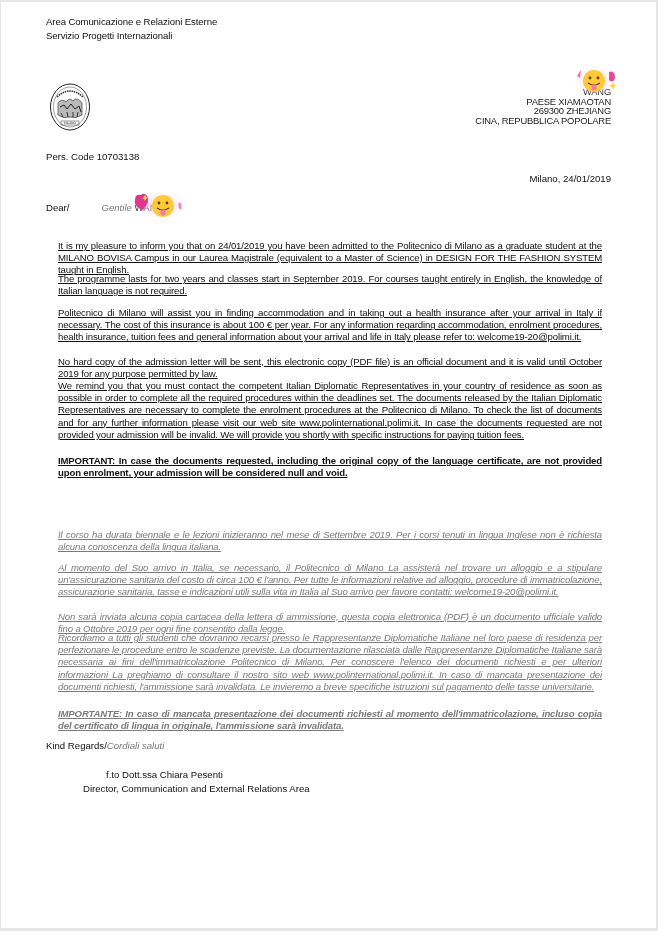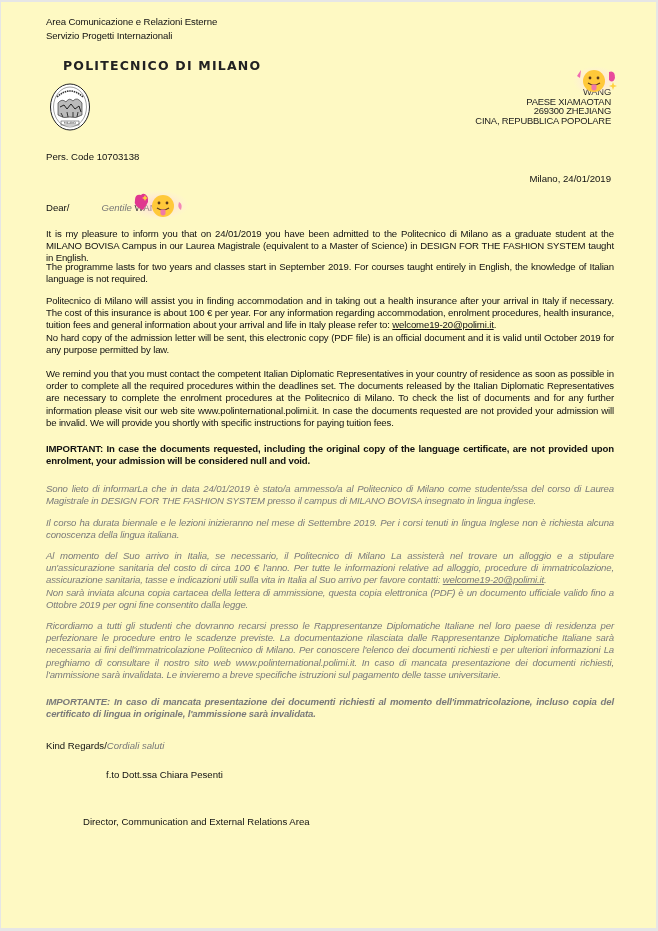--- a/index.html
+++ b/index.html
@@ -7,21 +7,21 @@
       width: 658px; height: 931px;
       background: #e6e6e6;
       font-family: "Liberation Sans", sans-serif;
       color: #111;
       overflow: hidden;
     }
     .page {
       position: absolute;
       left: 1px; top: 2px;
       width: 655px; height: 926px;
-      background: #fef9c3;
+      background: #ffffff;
     }
     .abs { position: absolute; }
     .hdr { left: 45px; font-size: 9.6px; font-weight: normal; color: #111; letter-spacing: -0.1px; }
     .hdr1 { top: 14px; }
     .hdr2 { top: 28px; }
     .brand {
       left: 62px; top: 56px;
       font-family: "DejaVu Sans", sans-serif;
       font-weight: bold; font-size: 12.5px; letter-spacing: 1.2px; color: #222;
     }
@@ -34,48 +34,47 @@
     .emoji-b { left: 128px; top: 188px; width: 60px; height: 30px; }
     .perscode { left: 45px; top: 149px; font-size: 9.6px; }
     .date { right: 45px; top: 171px; font-size: 9.6px; }
     .dear { left: 45px; top: 200px; font-size: 9.6px; }
     .dear .it { font-style: italic; color: #777; padding-left: 32px; }
     .body-text {
       left: 45px; width: 568px;
       font-size: 9.6px; line-height: 12.2px; text-align: justify;
       color: #111; letter-spacing: -0.15px;
     }
-    .body-text p { margin: 0; }
+    .body-text p { margin: 12px; text-decoration: underline; }
     .it-text { color: #7a7a7a; font-style: italic; }
     .bold { font-weight: bold; }
     .link { text-decoration: underline; color: inherit; }
     .p1 { top: 226px; }
     .p2 { top: 259px; }
     .p3 { top: 293px; }
     .p4 { top: 366px; }
     .p5 { top: 441px; }
     .p6 { top: 481px; }
     .p7 { top: 515px; }
     .p8 { top: 548px; }
     .p9 { top: 618px; }
     .p10 { top: 694px; }
     .regards { left: 45px; top: 738px; font-size: 9.6px; }
     .regards .it { color: #777; font-style: italic; }
     .sig1 { left: 105px; top: 767px; font-size: 9.6px; }
-    .sig2 { left: 82px; top: 781px; font-size: 9.6px; margin-top: 33px; }
+    .sig2 { left: 82px; top: 781px; font-size: 9.6px; }
   </style>
 </head>
 <body>
 
 <div class="page">
 
   <div class="abs hdr hdr1">Area Comunicazione e Relazioni Esterne</div>
   <div class="abs hdr hdr2">Servizio Progetti Internazionali</div>
 
-  <div class="abs brand">POLITECNICO DI MILANO</div>
 
   <svg class="abs seal" viewBox="0 0 42 54">
     <ellipse cx="21" cy="28" rx="19.5" ry="23" fill="#fff" stroke="#222" stroke-width="1"></ellipse>
     <ellipse cx="21" cy="28" rx="16.5" ry="20" fill="none" stroke="#444" stroke-width="0.5"></ellipse>
     <path d="M8 18 Q21 6 34 18" fill="none" stroke="#333" stroke-width="1.6" stroke-dasharray="1.5 0.8"></path>
     <path d="M9 24 Q13 19 17 23 Q20 18 24 22 Q28 17 33 24 L33 36 Q27 40 21 38 Q14 40 9 36 Z" fill="#bbb" stroke="#222" stroke-width="0.6"></path>
     <path d="M11 28 L15 26 L18 30 L22 25 L26 30 L30 27 L32 33" fill="none" stroke="#111" stroke-width="0.9"></path>
     <path d="M12 34 L14 38 M18 33 L19 38 M24 33 L24 38 M29 33 L28 38" stroke="#111" stroke-width="0.8"></path>
     <rect x="12" y="42" width="18" height="4" fill="none" stroke="#333" stroke-width="0.5"></rect>
     <text x="21" y="45.4" font-size="3" text-anchor="middle" fill="#222" font-family="DejaVu Sans, sans-serif">MILANO</text>
@@ -141,23 +140,20 @@
     <p><span>Politecnico di Milano will assist you in finding accommodation and in taking out a health insurance after your arrival in Italy if necessary. The cost of this insurance is about 100 € per year. For any information regarding accommodation, enrolment procedures, health insurance, tuition fees and general information about your arrival and life in Italy please refer to: </span><a class="link">welcome19-20@polimi.it</a><span>.</span></p>
     <p>No hard copy of the admission letter will be sent, this electronic copy (PDF file) is an official document and it is valid until October 2019 for any purpose permitted by law.</p>
   </div>
   <div class="abs body-text p4">
       <p>We remind you that you must contact the competent Italian Diplomatic Representatives in your country of residence as soon as possible in order to complete all the required procedures within the deadlines set. The documents released by the Italian Diplomatic Representatives are necessary to complete the enrolment procedures at the Politecnico di Milano. To check the list of documents and for any further information please visit our web site www.polinternational.polimi.it. In case the documents requested are not provided your admission will be invalid. We will provide you shortly with specific instructions for paying tuition fees.</p>
     </div>
   <div class="abs body-text p5 bold">
       <p>IMPORTANT: In case the documents requested, including the original copy of the language certificate, are not provided upon enrolment, your admission will be considered null and void.</p>
     </div>
 
-  <div class="abs body-text p6 it-text">
-      <p>Sono lieto di informarLa che in data 24/01/2019 è stato/a ammesso/a al Politecnico di Milano come studente/ssa del corso di Laurea Magistrale in DESIGN FOR THE FASHION SYSTEM presso il campus di MILANO BOVISA insegnato in lingua inglese.</p>
-    </div>
   <div class="abs body-text p7 it-text">
       <p>Il corso ha durata biennale e le lezioni inizieranno nel mese di Settembre 2019. Per i corsi tenuti in lingua Inglese non è richiesta alcuna conoscenza della lingua italiana.</p>
     </div>
   <div class="abs body-text p8 it-text">
     <p><span>Al momento del Suo arrivo in Italia, se necessario, il Politecnico di Milano La assisterà nel trovare un alloggio e a stipulare un'assicurazione sanitaria del costo di circa 100 € l'anno. Per tutte le informazioni relative  ad alloggio, procedure di immatricolazione, assicurazione sanitaria, tasse e indicazioni utili sulla vita in Italia al Suo arrivo per favore contatti: </span><a class="link">welcome19-20@polimi.it</a><span>.</span></p>
     <p>Non sarà inviata alcuna copia cartacea della lettera di ammissione, questa copia elettronica (PDF) è un documento ufficiale valido fino a Ottobre 2019  per ogni fine consentito dalla legge.</p>
   </div>
   <div class="abs body-text p9 it-text">
       <p>Ricordiamo a tutti gli studenti che dovranno recarsi presso le Rappresentanze Diplomatiche Italiane nel loro paese di residenza per perfezionare le procedure entro le scadenze previste. La documentazione rilasciata dalle Rappresentanze Diplomatiche Italiane sarà necessaria ai fini dell'immatricolazione Politecnico di Milano. Per conoscere l'elenco dei documenti richiesti e per ulteriori informazioni La preghiamo di consultare il nostro sito web www.polinternational.polimi.it. In caso di mancata presentazione dei documenti richiesti, l'ammissione sarà invalidata. Le invieremo a breve specifiche istruzioni sul pagamento delle tasse universitarie.</p>
     </div>

